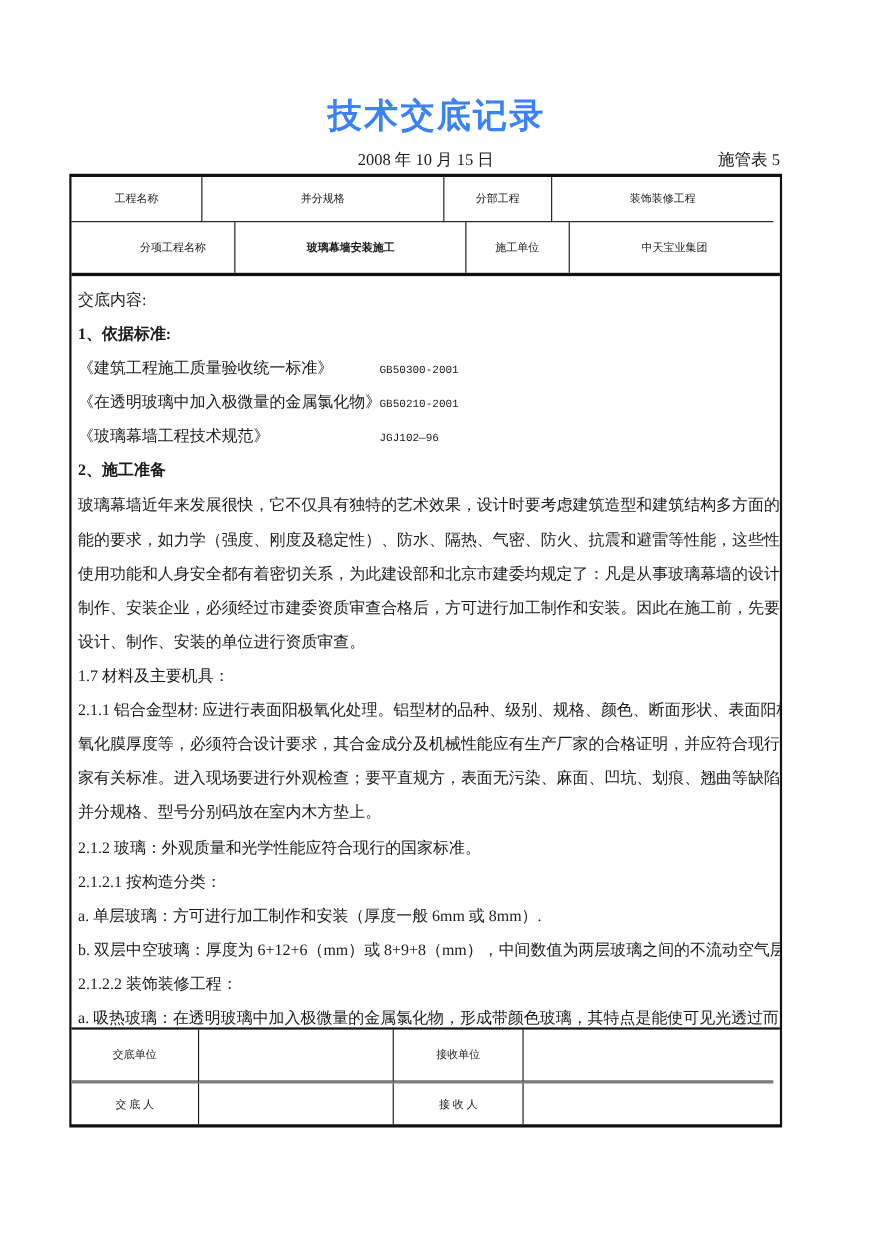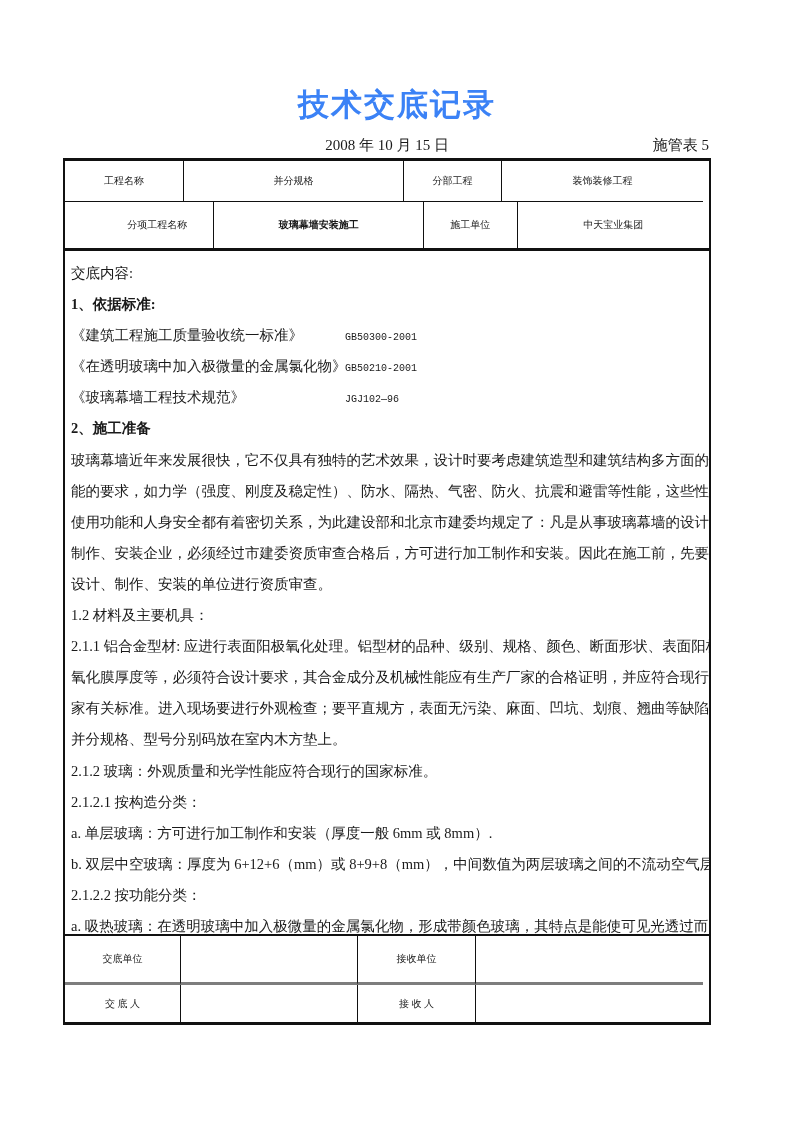--- a/index.html
+++ b/index.html
@@ -108,30 +108,30 @@
         <div class="content-line bold-txt">1、依据标准:</div>
         <div class="content-line"><span class="std-title">《建筑工程施工质量验收统一标准》</span><span class="std-code">GB50300-2001</span></div>
         <div class="content-line"><span class="std-title">《在透明玻璃中加入极微量的金属氯化物》</span><span class="std-code">GB50210-2001</span></div>
         <div class="content-line"><span class="std-title">《玻璃幕墙工程技术规范》</span><span class="std-code">JGJ102—96</span></div>
         <div class="content-line bold-txt">2、施工准备</div>
         <div class="content-line">玻璃幕墙近年来发展很快，它不仅具有独特的艺术效果，设计时要考虑建筑造型和建筑结构多方面的性</div>
         <div class="content-line">能的要求，如力学（强度、刚度及稳定性）、防水、隔热、气密、防火、抗震和避雷等性能，这些性能与</div>
         <div class="content-line">使用功能和人身安全都有着密切关系，为此建设部和北京市建委均规定了：凡是从事玻璃幕墙的设计、</div>
         <div class="content-line">制作、安装企业，必须经过市建委资质审查合格后，方可进行加工制作和安装。因此在施工前，先要对</div>
         <div class="content-line">设计、制作、安装的单位进行资质审查。</div>
-        <div class="content-line">1.2 材料及主要机具：</div>
+        <div class="content-line">1.7 材料及主要机具：</div>
         <div class="content-line">2.1.1 铝合金型材: 应进行表面阳极氧化处理。铝型材的品种、级别、规格、颜色、断面形状、表面阳极</div>
         <div class="content-line">氧化膜厚度等，必须符合设计要求，其合金成分及机械性能应有生产厂家的合格证明，并应符合现行国</div>
         <div class="content-line">家有关标准。进入现场要进行外观检查；要平直规方，表面无污染、麻面、凹坑、划痕、翘曲等缺陷，</div>
         <div class="content-line">并分规格、型号分别码放在室内木方垫上。</div>
         <div class="content-line">2.1.2 玻璃：外观质量和光学性能应符合现行的国家标准。</div>
         <div class="content-line">2.1.2.1 按构造分类：</div>
         <div class="content-line">a. 单层玻璃：方可进行加工制作和安装（厚度一般 6mm 或 8mm）.</div>
         <div class="content-line">b. 双层中空玻璃：厚度为 6+12+6（mm）或 8+9+8（mm），中间数值为两层玻璃之间的不流动空气层。</div>
-        <div class="content-line">2.1.2.2 按功能分类：</div>
+        <div class="content-line">2.1.2.2 装饰装修工程：</div>
         <div class="content-line">a. 吸热玻璃：在透明玻璃中加入极微量的金属氯化物，形成带颜色玻璃，其特点是能使可见光透过而限</div>
       </div>
     <div class="ftr" id="footer-grid">
         <div class="grid-row ftr-r1">
           <div class="cell" style="width: 116px;">交底单位</div>
           <div class="cell" style="width: 177px;"></div>
           <div class="cell" style="width: 118px;">接收单位</div>
           <div class="cell" style="width: 227px;"></div>
         </div>
         <div class="grid-row ftr-r2">

